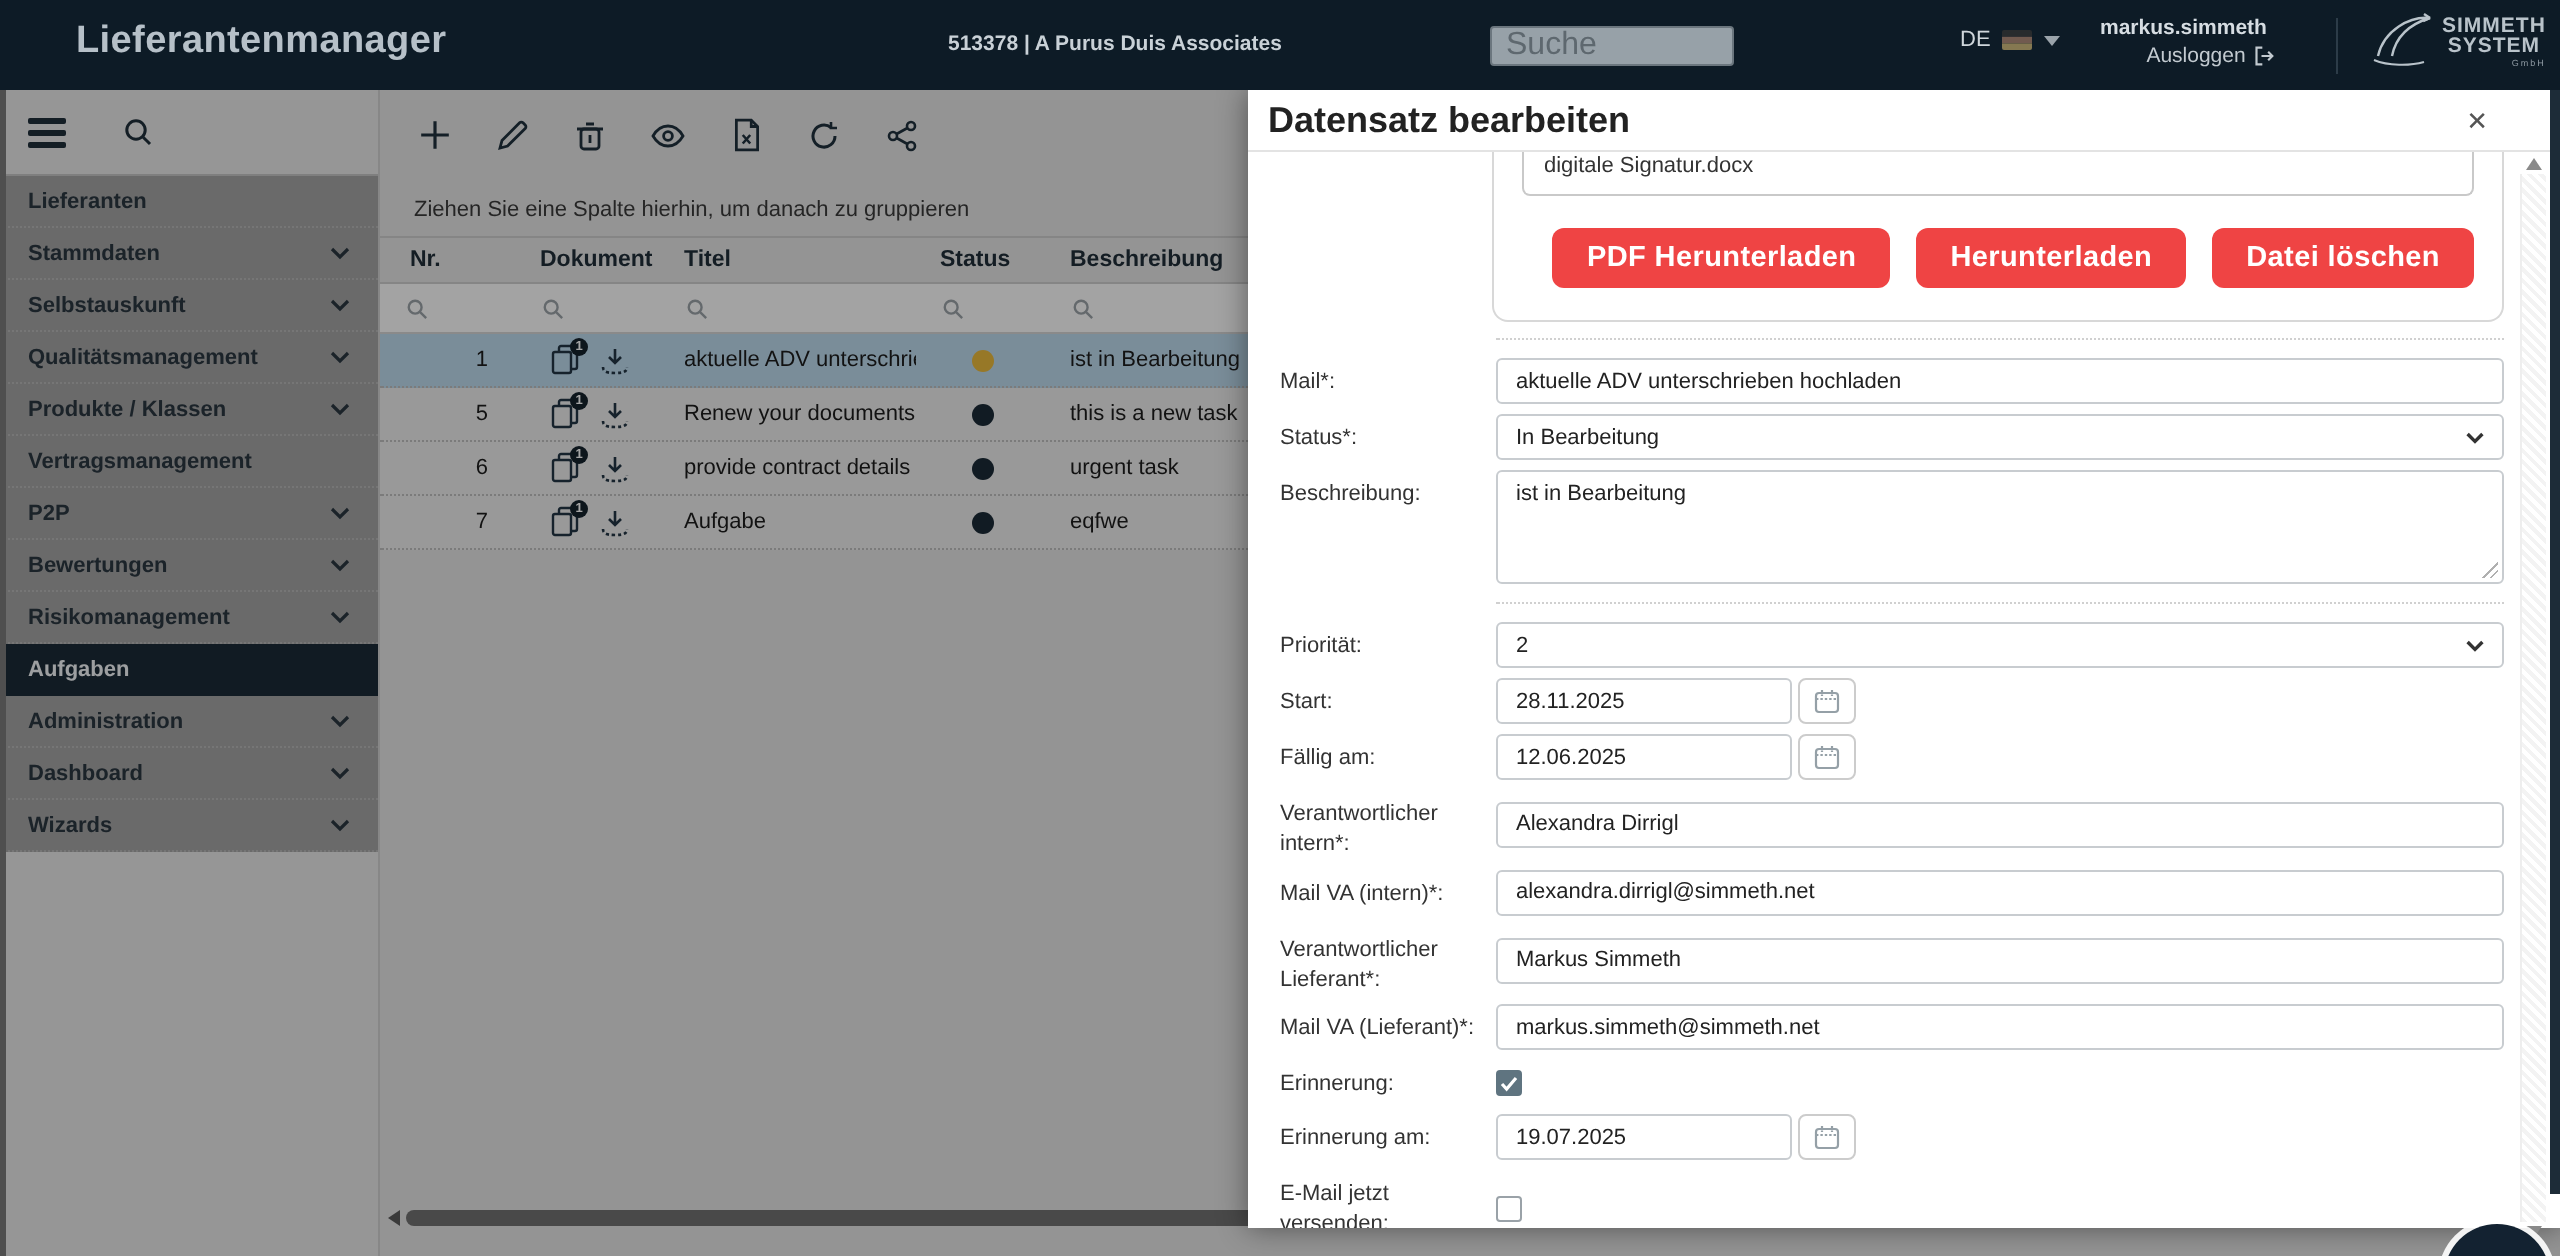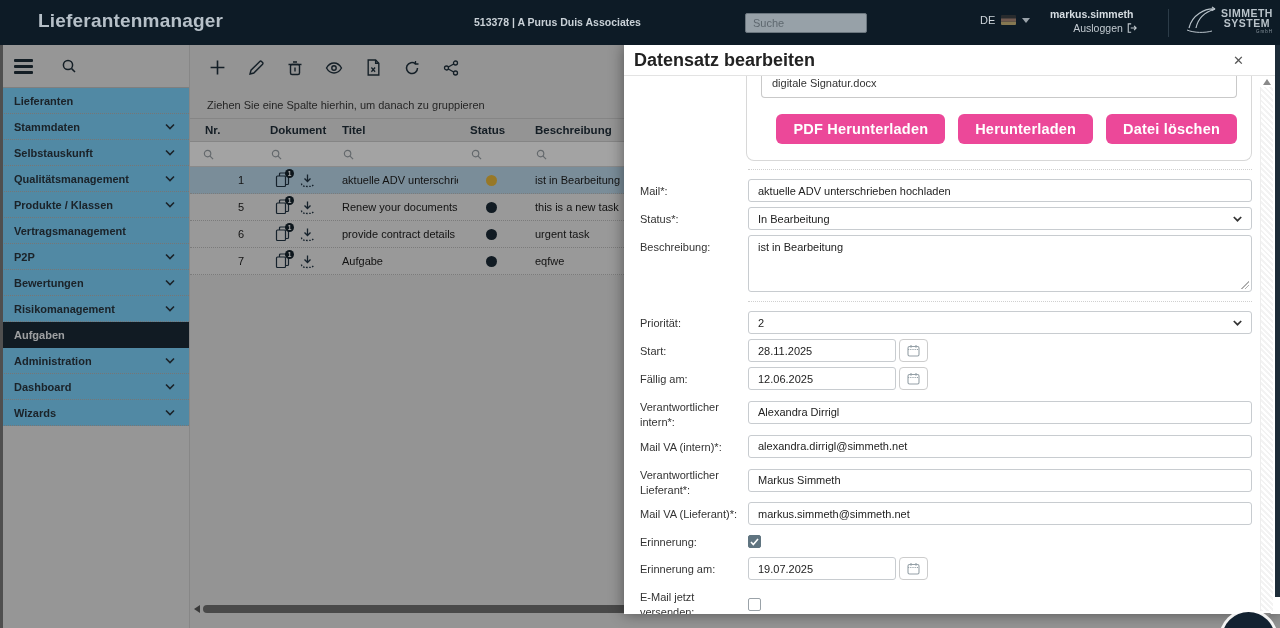--- a/index.html
+++ b/index.html
@@ -4,21 +4,21 @@
 <style>
   * { margin:0; padding:0; box-sizing:border-box; }
   html,body { width:1280px; height:628px; }
   body { font-family:"Liberation Sans", sans-serif; background:#e3e3e3; overflow:hidden; }
   .app { position:relative; width:1280px; height:628px; overflow:hidden; background:#e3e3e3; }
 
   
   .hdr { position:absolute; left:0; top:0; width:1280px; height:45px; background:#0d1b26; z-index:20; }
   .hdr-title { position:absolute; left:38px; top:10px; font-size:19px; font-weight:700; color:#b6c0c8; letter-spacing:.2px; }
   .hdr-context { position:absolute; left:474px; top:16px; font-size:10.5px; font-weight:700; color:#c9d1d7; }
-  .hdr-search { position:absolute; left:745px; top:13px; width:122px; height:20px; background:#97a1a8; border:1px solid #6b767e; border-radius:2px; font-size:11px; padding:0 7px; color:#26313a; font-family:"Liberation Sans",sans-serif; }
+  .hdr-search { position:absolute; left:745px; top:13px; width:122px; height:20px; background:#97a1a8; border:1px solid #6b767e; border-radius:2px; font-size:16px; padding:0 7px; color:#26313a; font-family:"Liberation Sans",sans-serif; }
   .hdr-search::placeholder { color:#5e686f; opacity:1; }
   .hdr-lang { position:absolute; left:980px; top:14px; display:flex; align-items:center; gap:6px; color:#cfd6db; font-size:11px; cursor:default; }
   .flag { width:15px; height:10px; display:block; border-radius:1px; overflow:hidden; opacity:.8; }
   .caret-down { width:0; height:0; border-left:4px solid transparent; border-right:4px solid transparent; border-top:5px solid #9aa3aa; }
   .hdr-user { position:absolute; left:1050px; top:8px; width:110px; text-align:left; }
   .hdr-user .uname { font-size:10.5px; font-weight:700; color:#d6dde2; }
   .hdr-user .ulogout { font-size:10.5px; color:#c2cad0; margin-top:2px; display:flex; align-items:center; justify-content:center; gap:4px; }
   .hdr-div { position:absolute; left:1168px; top:9px; width:1px; height:28px; background:#2c3c48; }
   .hdr-logo { position:absolute; left:1185px; top:6px; display:flex; align-items:center; gap:2px; color:#b9c3ca; }
   .logo-txt { display:flex; flex-direction:column; line-height:1; align-items:center; }
@@ -27,21 +27,21 @@
 
   
   .left-strip { position:absolute; left:0; top:45px; width:3px; height:583px; background:#7a7a7a; z-index:2; }
 
   
   .sidebar { position:absolute; left:0; top:45px; width:190px; height:583px; background:#e6e6e6; border-right:1px solid #cfcfcf; z-index:1; }
   .side-icons { height:43px; display:flex; align-items:center; border-bottom:1px solid #c4c4c4; }
   .side-icons .iconbox { width:46px; display:flex; justify-content:center; cursor:pointer; }
   .burger { width:19px; }
   .burger div { height:3px; background:#1f2e3a; border-radius:1px; margin:3px 0; }
-  .nav-item { position:relative; height:26px; display:flex; align-items:center; padding:0 14px 0 14px; border-bottom:1px dotted #b5b5b5; background:#7dd3fc; cursor:pointer; }
+  .nav-item { position:relative; height:26px; display:flex; align-items:center; padding:0 14px 0 14px; border-bottom:1px dotted #b5b5b5; background:#a3a3a3; cursor:pointer; }
   .nav-item .nav-label { font-size:11px; font-weight:700; color:#2a3640; }
   .nav-item svg.chev { position:absolute; right:14px; }
   .nav-item.active { background:#1b2a36; border-bottom:1px solid #1b2a36; }
   .nav-item.active .nav-label { color:#f2f5f7; }
 
   
   .main { position:absolute; left:190px; top:45px; width:1090px; height:583px; background:#e3e3e3; z-index:1; }
   .toolbar { height:45px; display:flex; align-items:center; gap:13px; padding-left:14px; }
   .tool-btn { width:26px; height:26px; display:flex; align-items:center; justify-content:center; border-radius:3px; cursor:pointer; }
   .grouphint { height:28px; line-height:30px; font-size:11px; color:#3a3a3a; padding-left:17px; }
@@ -72,21 +72,21 @@
   
   .modal { position:absolute; left:624px; top:45px; width:656px; height:569px; background:#fff; z-index:10; box-shadow:0 0 14px rgba(0,0,0,.45); }
   .modal-hdr { height:31px; border-bottom:1px solid #e3e3e3; display:flex; align-items:center; padding:0 14px 0 10px; }
   .modal-title { font-size:18px; font-weight:700; color:#222; }
   .modal-close { margin-left:auto; margin-right:22px; font-size:13px; color:#555; cursor:pointer; line-height:1; }
   .modal-body { position:absolute; left:0; top:31px; right:22px; bottom:0; overflow:hidden; }
 
   .upload { margin:0 6px 0 122px; border:1px solid #d8d8d8; border-top:none; border-radius:0 0 8px 8px; padding:0 14px 16px 14px; }
   .filebox { border:1px solid #c9c9c9; border-top:none; border-radius:0 0 4px 4px; height:22px; padding:1px 10px 0; font-size:11px; color:#333; }
   .upload-btns { display:flex; justify-content:flex-end; gap:13px; margin-top:16px; }
-  .sbtn { height:30px; background:#ec4899; color:#fff; border:none; border-radius:6px; font-size:14.5px; font-weight:700; padding:0 17px; font-family:"Liberation Sans",sans-serif; cursor:pointer; letter-spacing:.2px; }
+  .sbtn { height:30px; background:#ef4444; color:#fff; border:none; border-radius:6px; font-size:14.5px; font-weight:700; padding:0 17px; font-family:"Liberation Sans",sans-serif; cursor:pointer; letter-spacing:.2px; }
 
   .form { margin:8px 6px 0 16px; }
   .form-sep { border-top:1px dotted #d0d0d0; margin:0 0 9px 108px; }
   .frow { display:flex; margin-bottom:5px; }
   .frow .flabel { width:108px; flex:none; font-size:11px; color:#333; padding-top:5px; line-height:1.35; padding-right:6px; }
   .fwrap { flex:1; display:flex; align-items:center; }
   .input { flex:1; height:23px; border:1px solid #c8ccd0; border-radius:3px; padding:0 9px; font-size:11px; color:#222; display:flex; align-items:center; background:#fff; position:relative; cursor:text; }
   .input.select { cursor:pointer; }
   .input.select .selcaret { position:absolute; right:9px; top:8px; }
   .txtarea { flex:1; height:57px; border:1px solid #c8ccd0; border-radius:3px; padding:5px 9px; font-size:11px; color:#222; background:#fff; position:relative; cursor:text; }

